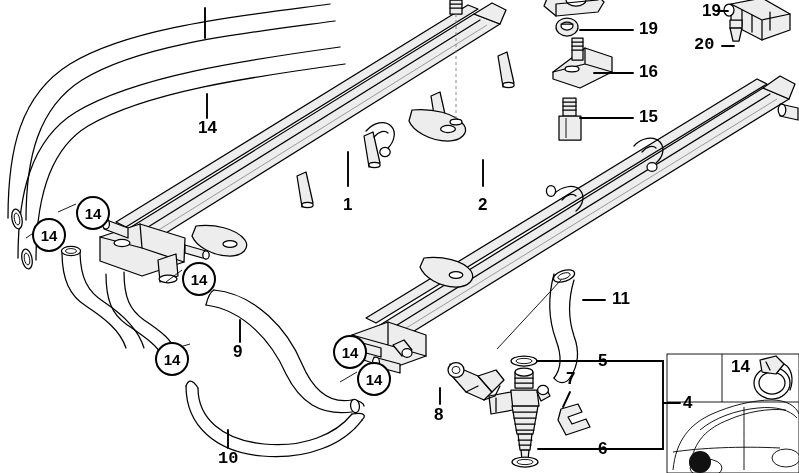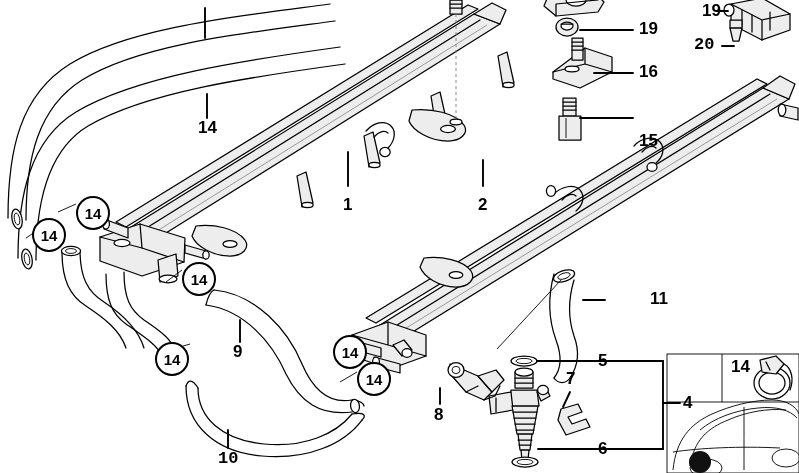--- a/index.html
+++ b/index.html
@@ -315,23 +315,23 @@
 
 <div class="lbl" style="left:343px;top:196px;">1</div>
 <div class="lbl" style="left:478px;top:196px;">2</div>
 <div class="lbl" style="left:683px;top:394px;">4</div>
 <div class="lbl" style="left:598px;top:352px;">5</div>
 <div class="lbl" style="left:598px;top:440px;">6</div>
 <div class="lbl" style="left:566px;top:370px;">7</div>
 <div class="lbl" style="left:434px;top:406px;">8</div>
 <div class="lbl" style="left:233px;top:343px;">9</div>
 <div class="lbl" style="left:218px;top:450px;font-family:Liberation Mono, monospace;">10</div>
-<div class="lbl" style="left:612px;top:290px;margin-left:38px;">11</div>
+<div class="lbl" style="left:612px;top:290px;">11</div>
 <div class="lbl" style="left:198px;top:119px;">14</div>
-<div class="lbl" style="left:639px;top:108px;margin-top:24px;">15</div>
+<div class="lbl" style="left:639px;top:108px;">15</div>
 <div class="lbl" style="left:639px;top:63px;">16</div>
 <div class="lbl" style="left:639px;top:20px;">19</div>
 <div class="lbl" style="left:702px;top:2px;">19</div>
 <div class="lbl" style="left:694px;top:36px;font-family:Liberation Mono, monospace;">20</div>
 
 <div class="cal" style="left:76px;top:196px;">14</div>
 <div class="cal" style="left:32px;top:218px;">14</div>
 <div class="cal" style="left:182px;top:262px;">14</div>
 <div class="cal" style="left:155px;top:342px;">14</div>
 <div class="cal" style="left:333px;top:335px;">14</div>

